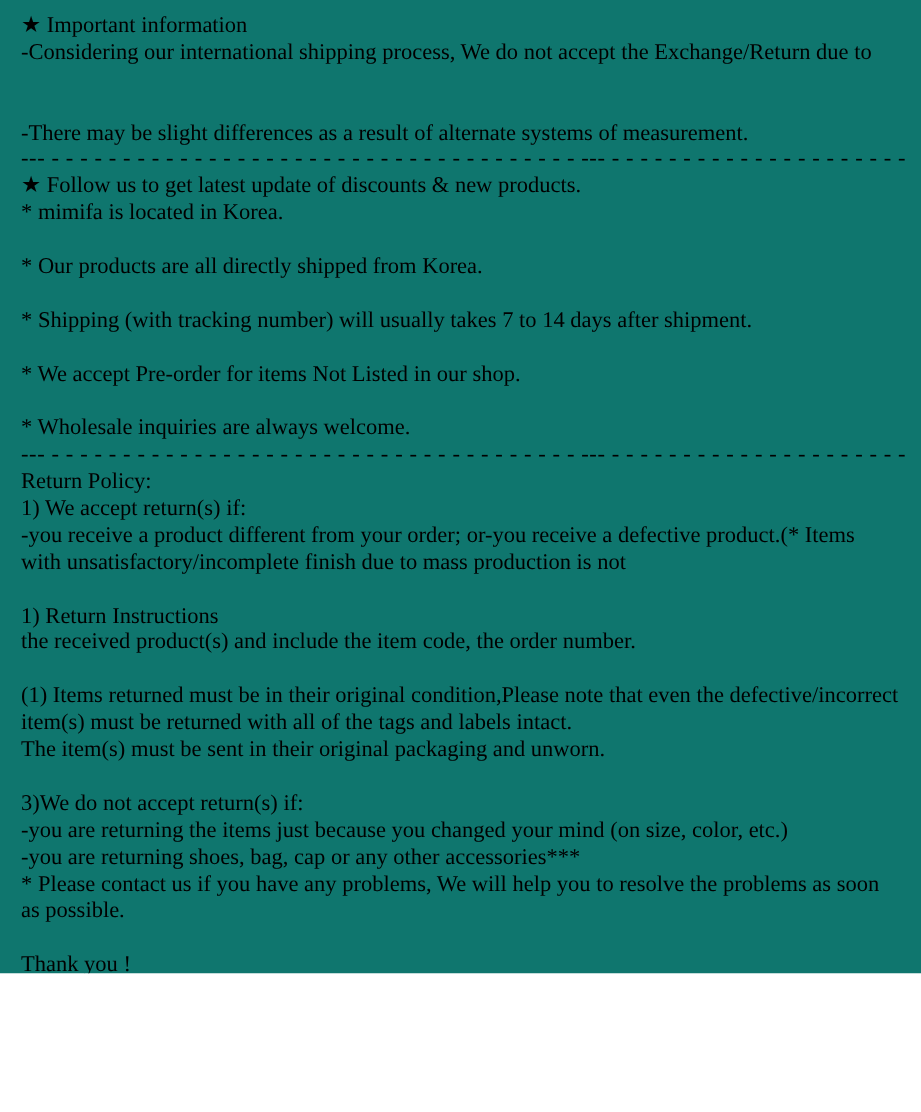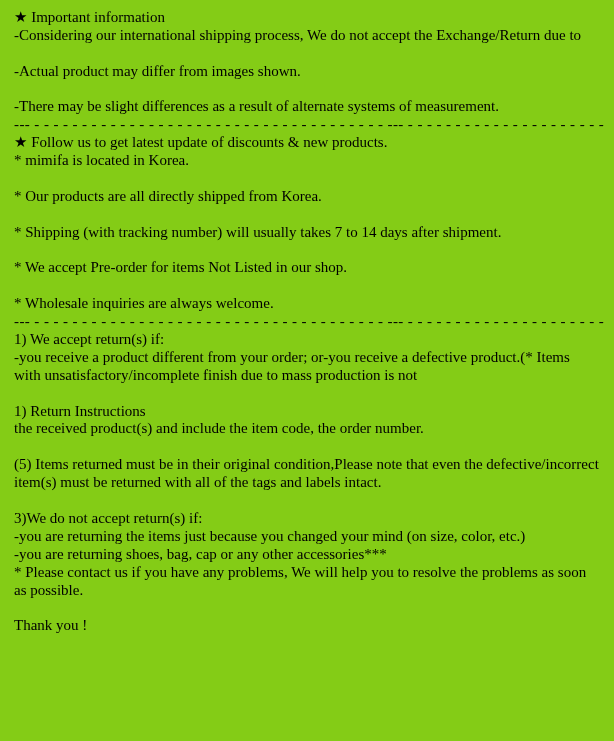--- a/index.html
+++ b/index.html
@@ -3,22 +3,22 @@
 <meta charset="utf-8">
 <style>
   html, body {
     margin: 0;
     padding: 0;
     background: #ffffff;
   }
   .page {
     position: relative;
     width: 614px;
-    height: 741px;
-    background: #84cc16;
+    height: 649px;
+    background: #0f766e;
     overflow: hidden;
     box-sizing: border-box;
   }
   .doc {
     padding: 9px 8px 0 14px;
     font-family: "Liberation Serif", "DejaVu Serif", "DejaVu Sans", serif;
     font-size: 15px;
     line-height: 17.9px;
     color: #000000;
   }
@@ -34,48 +34,49 @@
 </style>
 </head>
 <body>
 
 <div class="page">
   <div class="doc">
       <section>
         <div class="line">★ Important information</div>
         <div class="line">-Considering our international shipping process, We do not accept the Exchange/Return due to</div>
         <div class="line">&nbsp;</div>
-        <div class="line">-Actual product may differ from images shown.</div>
         <div class="line">&nbsp;</div>
         <div class="line">-There may be slight differences as a result of alternate systems of measurement.</div>
         <div class="line sep">--- - - - - - - - - - - - - - - - - - - - - - - - - - - - - - - - - - - - - - --- - - - - - - - - - - - - - - - - - - - - - - - - - - - - - - - - - - - -</div>
       </section>
       <section>
         <div class="line">★ Follow us to get latest update of discounts &amp; new products.</div>
         <div class="line">* mimifa is located in Korea.</div>
         <div class="line">&nbsp;</div>
         <div class="line">* Our products are all directly shipped from Korea.</div>
         <div class="line">&nbsp;</div>
         <div class="line">* Shipping (with tracking number) will usually takes 7 to 14 days after shipment.</div>
         <div class="line">&nbsp;</div>
         <div class="line">* We accept Pre-order for items Not Listed in our shop.</div>
         <div class="line">&nbsp;</div>
         <div class="line">* Wholesale inquiries are always welcome.</div>
         <div class="line sep">--- - - - - - - - - - - - - - - - - - - - - - - - - - - - - - - - - - - - - - --- - - - - - - - - - - - - - - - - - - - - - - - - - - - - - - - - - - - -</div>
       </section>
       <section>
+        <div class="line">Return Policy:</div>
         <div class="line">1) We accept return(s) if:</div>
         <div class="line">-you receive a product different from your order; or-you receive a defective product.(* Items</div>
         <div class="line">with unsatisfactory/incomplete finish due to mass production is not</div>
         <div class="line">&nbsp;</div>
         <div class="line">1) Return Instructions</div>
         <div class="line">the received product(s) and include the item code, the order number.</div>
         <div class="line">&nbsp;</div>
-        <div class="line">(5) Items returned must be in their original condition,Please note that even the defective/incorrect</div>
+        <div class="line">(1) Items returned must be in their original condition,Please note that even the defective/incorrect</div>
         <div class="line">item(s) must be returned with all of the tags and labels intact.</div>
+        <div class="line">The item(s) must be sent in their original packaging and unworn.</div>
         <div class="line">&nbsp;</div>
         <div class="line">3)We do not accept return(s) if:</div>
         <div class="line">-you are returning the items just because you changed your mind (on size, color, etc.)</div>
         <div class="line">-you are returning shoes, bag, cap or any other accessories***</div>
         <div class="line">* Please contact us if you have any problems, We will help you to resolve the problems as soon</div>
         <div class="line">as possible.</div>
         <div class="line">&nbsp;</div>
         <div class="line">Thank you !</div>
       </section>
     </div>

